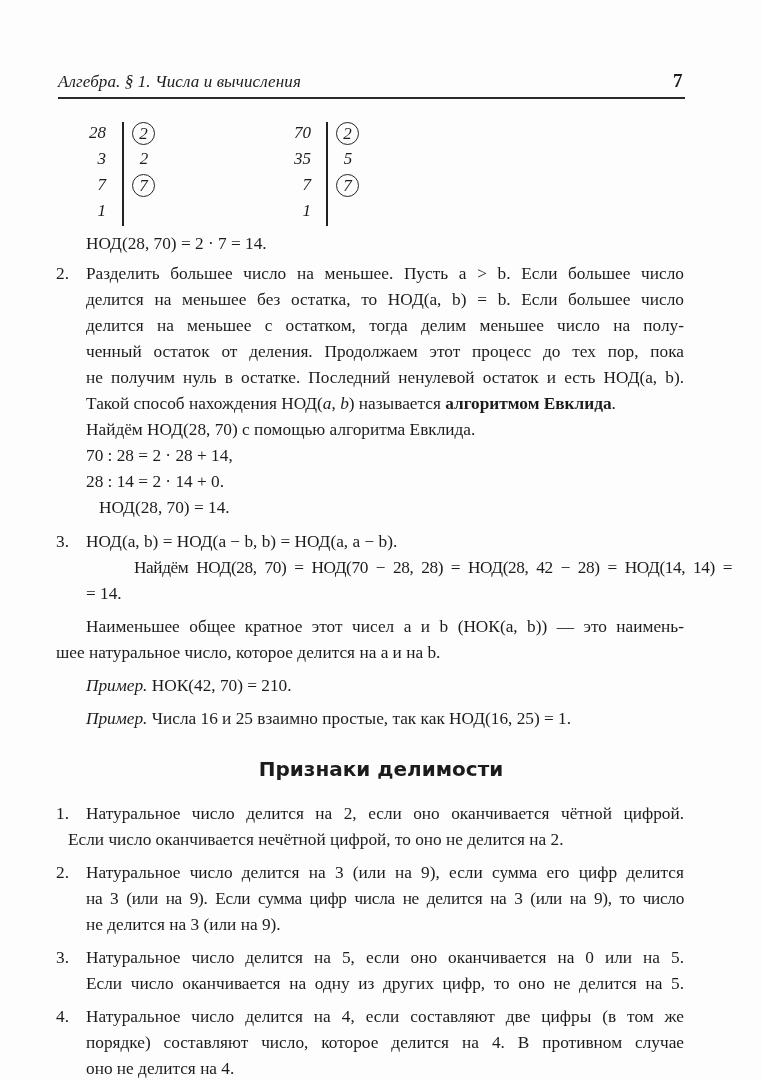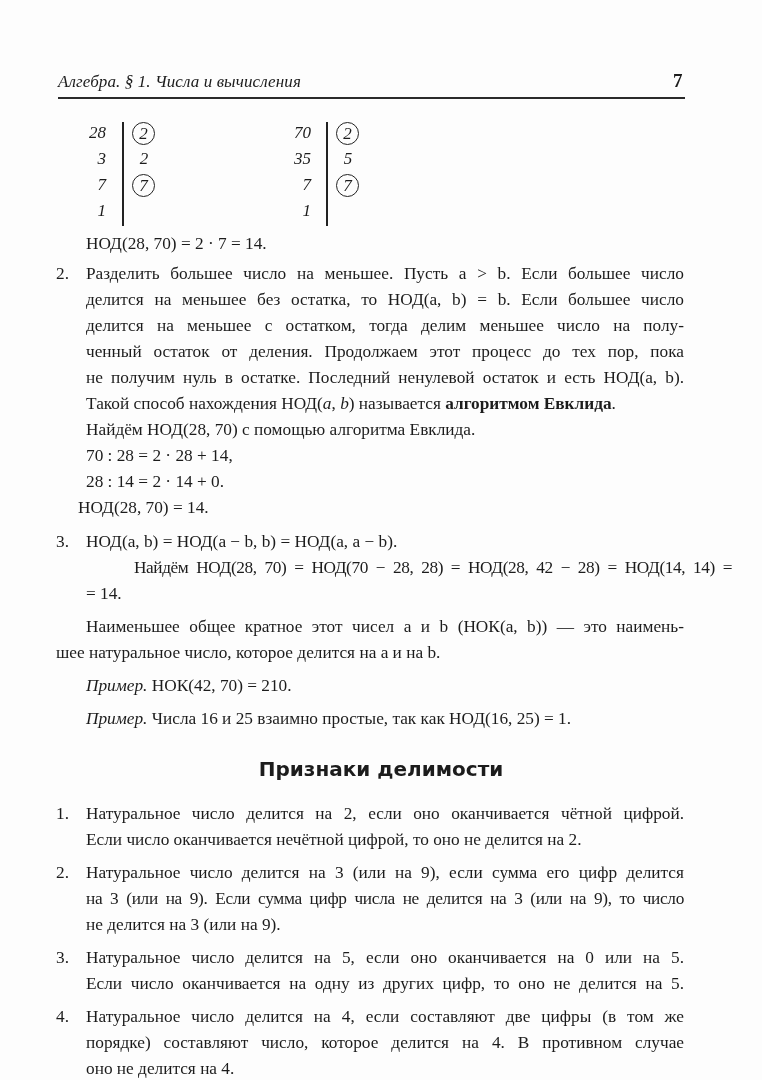--- a/index.html
+++ b/index.html
@@ -87,42 +87,42 @@
 <div class="line just" style="left:86px; top:287px;">делится на меньшее без остатка, то НОД(a, b) = b. Если большее число</div>
 <div class="line just" style="left:86px; top:313px;">делится на меньшее с остатком, тогда делим меньшее число на полу-</div>
 <div class="line just" style="left:86px; top:339px;">ченный остаток от деления. Продолжаем этот процесс до тех пор, пока</div>
 <div class="line just" style="left:86px; top:365px;">не получим нуль в остатке. Последний ненулевой остаток и есть НОД(a, b).</div>
 <div class="line" style="left:86px; top:391px;">
   <span>Такой способ нахождения НОД(<i class="v">a</i>, <i class="v">b</i>) называется </span><b>алгоритмом Евклида</b><span>.</span>
 </div>
 <div class="line" style="left:86px; top:417px;">Найдём НОД(28, 70) с помощью алгоритма Евклида.</div>
 <div class="line" style="left:86px; top:443px;">70 : 28 = 2 · 28 + 14,</div>
 <div class="line" style="left:86px; top:469px;">28 : 14 = 2 · 14 + 0.</div>
-<div class="line" style="left:78px; top:495px;">НОД(28, 70) = 14.</div>
+<div class="line" style="left:99px; top:495px;">НОД(28, 70) = 14.</div>
 
 <div class="num-label" style="left:56px; top:529px;">3.</div>
 <div class="line" style="left:86px; top:529px;">НОД(a, b) = НОД(a − b, b) = НОД(a, a − b).</div>
 <div class="line just" style="left:86px; top:555px; letter-spacing:-0.4px;margin-left:48px;">Найдём НОД(28, 70) = НОД(70 − 28, 28) = НОД(28, 42 − 28) = НОД(14, 14) =</div>
 <div class="line" style="left:86px; top:581px;">= 14.</div>
 
 <div class="line just" style="left:86px; top:614px;">Наименьшее общее кратное этот чисел a и b (НОК(a, b)) — это наимень-</div>
 <div class="line" style="left:56px; top:640px;">шее натуральное число, которое делится на a и на b.</div>
 
 <div class="line" style="left:86px; top:673px;">
   <i>Пример.</i> <span>НОК(42, 70) = 210.</span>
 </div>
 <div class="line" style="left:86px; top:706px;">
   <i>Пример.</i> <span>Числа 16 и 25 взаимно простые, так как НОД(16, 25) = 1.</span>
 </div>
 
 <div class="heading" style="top:757px;">Признаки делимости</div>
 
 <div class="num-label" style="left:56px; top:801px;">1.</div>
 <div class="line just" style="left:86px; top:801px;">Натуральное число делится на 2, если оно оканчивается чётной цифрой.</div>
-<div class="line" style="left:86px; top:827px;">Если число оканчивается нечётной цифрой, то оно не делится на 2.</div>
+<div class="line" style="left:68px; top:827px;">Если число оканчивается нечётной цифрой, то оно не делится на 2.</div>
 
 <div class="num-label" style="left:56px; top:860px;">2.</div>
 <div class="line just" style="left:86px; top:860px;">Натуральное число делится на 3 (или на 9), если сумма его цифр делится</div>
 <div class="line just" style="left:86px; top:886px; letter-spacing:-0.3px;">на 3 (или на 9). Если сумма цифр числа не делится на 3 (или на 9), то число</div>
 <div class="line" style="left:86px; top:912px;">не делится на 3 (или на 9).</div>
 
 <div class="num-label" style="left:56px; top:945px;">3.</div>
 <div class="line just" style="left:86px; top:945px;">Натуральное число делится на 5, если оно оканчивается на 0 или на 5.</div>
 <div class="line just" style="left:86px; top:971px;">Если число оканчивается на одну из других цифр, то оно не делится на 5.</div>
 

